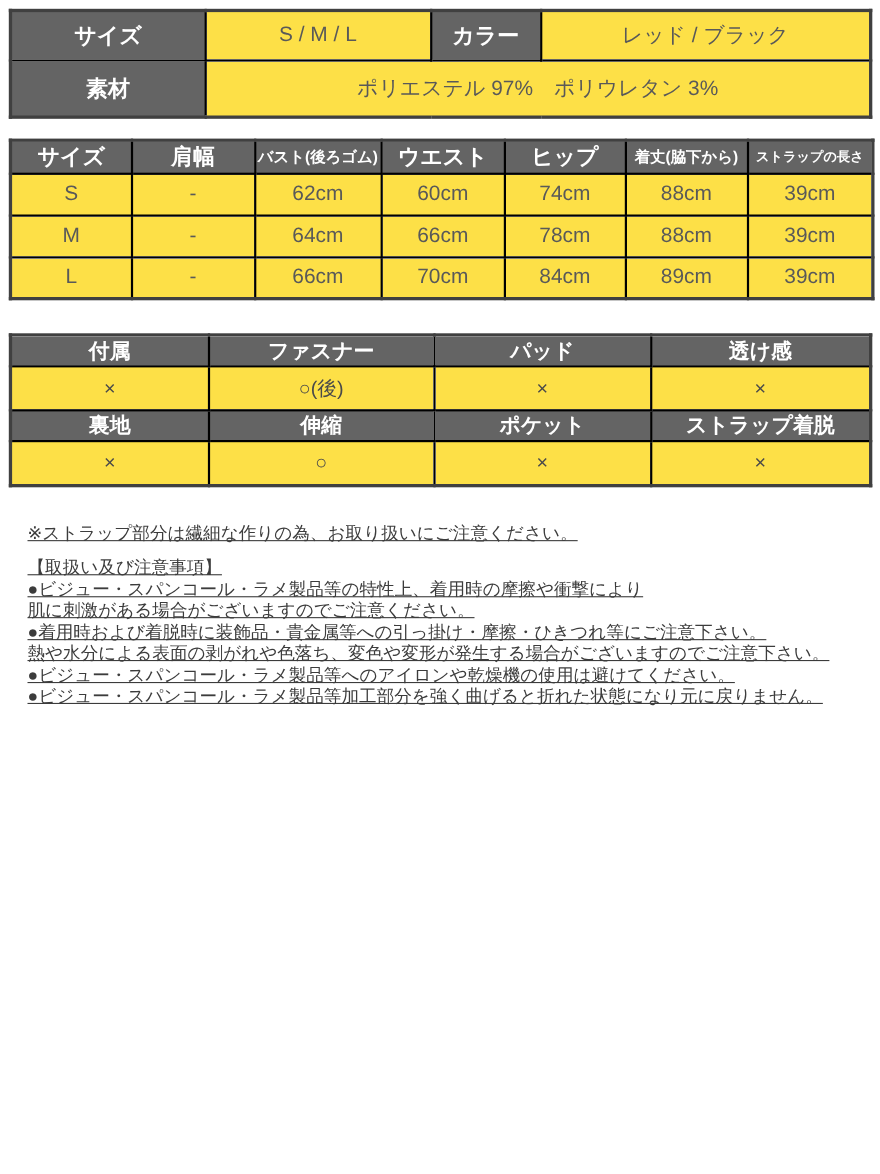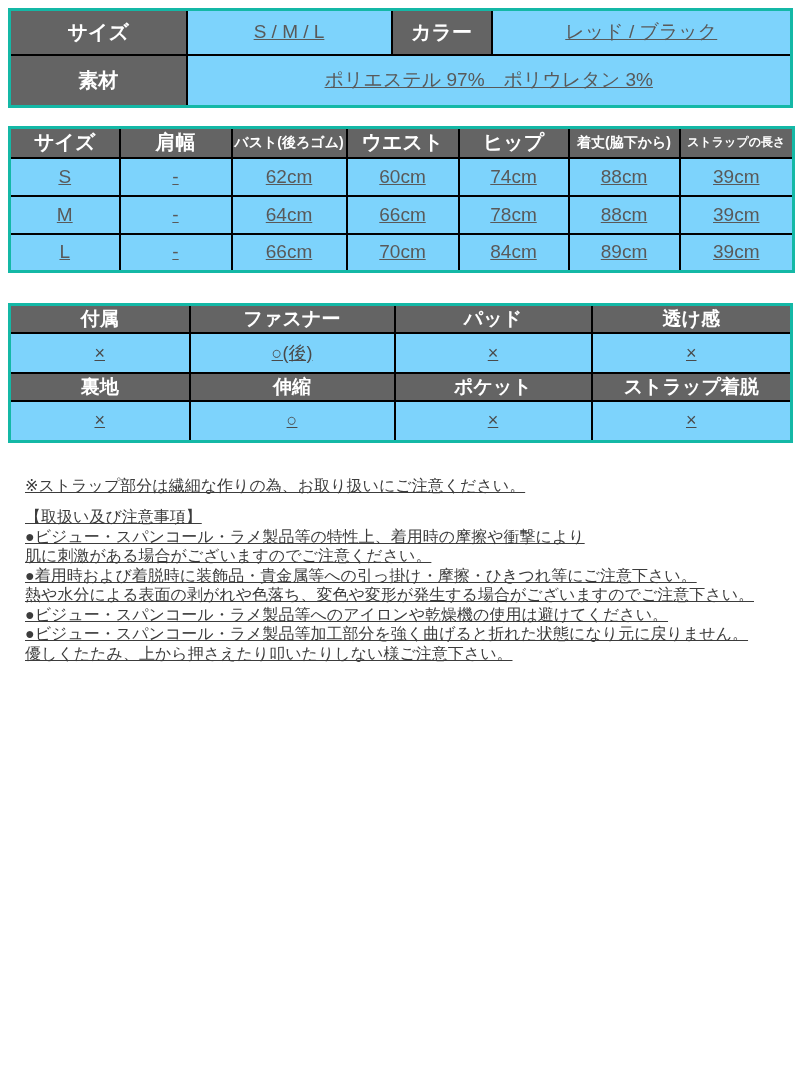--- a/index.html
+++ b/index.html
@@ -14,42 +14,41 @@
     color: #3c3c3c;
     overflow: hidden;
   }
   .page {
     padding: 8px 0 0 8px;
     width: 792px;
   }
   table {
     border-collapse: collapse;
     table-layout: fixed;
-    border: 3px solid #14b8a6;
+    border: 3px solid #404040;
     padding-left: 33px;
   }
   th, td {
     border: 2px solid #000000;
     text-align: center;
     vertical-align: middle;
     padding: 0;
     overflow: hidden;
     white-space: nowrap;
   }
   th.hdr {
     background: #646464;
     color: #ffffff;
     font-weight: bold;
     font-size: 20px;
   }
   td.val {
     color: #595959;
     font-size: 19px;
-    background: #7dd3fc;
-    text-decoration: underline;
+    background: #fde047;
   }
   
   .t-spec { width: 782px; }
   .t-spec tr.r1 { height: 45px; }
   .t-spec tr.r2 { height: 52px; }
   
   .t-meas { width: 784px; margin-top: 18px; }
   .t-meas tr.hrow { height: 30px; }
   .t-meas tr.drow { height: 38px; }
   .t-meas th.sm  { font-size: 14px; }
@@ -186,17 +185,16 @@
   <div class="notes">
     <div class="note-line">※ストラップ部分は繊細な作りの為、お取り扱いにご注意ください。</div>
     <div class="care-block">
       <div class="note-line">【取扱い及び注意事項】</div>
       <div class="note-line">●ビジュー・スパンコール・ラメ製品等の特性上、着用時の摩擦や衝撃により</div>
       <div class="note-line">肌に刺激がある場合がございますのでご注意ください。</div>
       <div class="note-line">●着用時および着脱時に装飾品・貴金属等への引っ掛け・摩擦・ひきつれ等にご注意下さい。</div>
       <div class="note-line">熱や水分による表面の剥がれや色落ち、変色や変形が発生する場合がございますのでご注意下さい。</div>
       <div class="note-line">●ビジュー・スパンコール・ラメ製品等へのアイロンや乾燥機の使用は避けてください。</div>
       <div class="note-line">●ビジュー・スパンコール・ラメ製品等加工部分を強く曲げると折れた状態になり元に戻りません。</div>
-      <div class="note-line">優しくたたみ、上から押さえたり叩いたりしない様ご注意下さい。</div>
     </div>
   </div>
 
 </div>
 
 </body></html>

